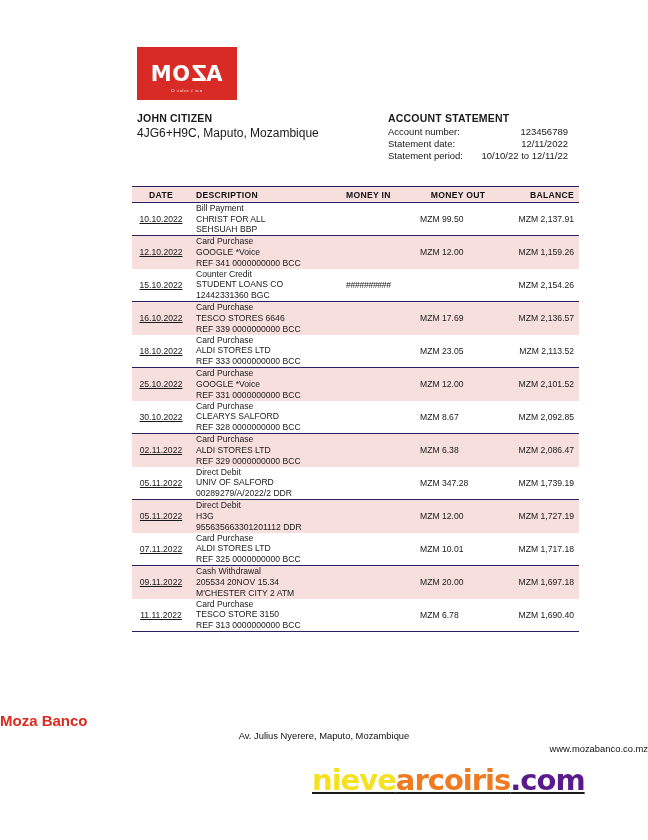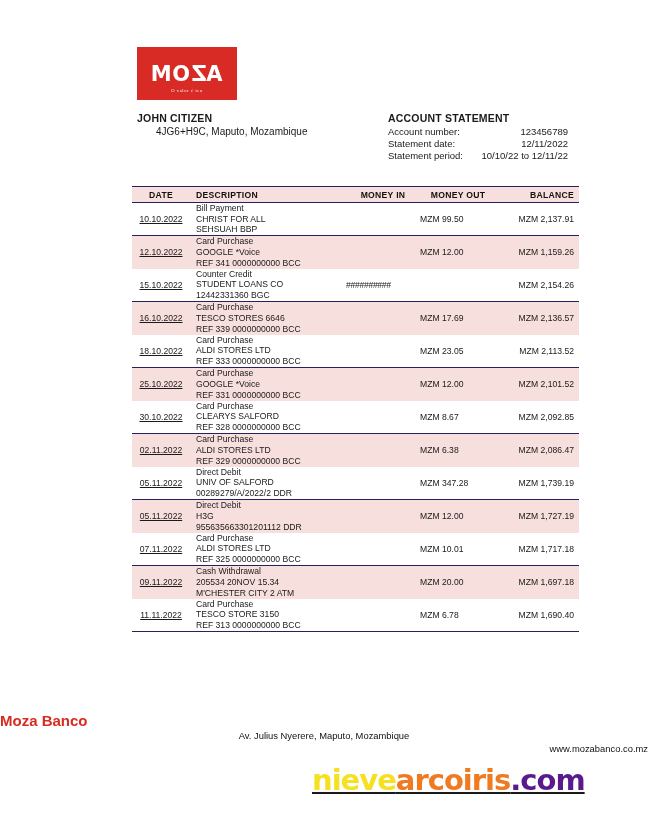--- a/index.html
+++ b/index.html
@@ -55,22 +55,21 @@
     left: 137px;
     top: 112px;
     font-size: 10.5px;
     font-weight: bold;
     letter-spacing: 0.2px;
   }
   .cust-addr {
     position: absolute;
     left: 137px;
     top: 126px;
-    font-size: 10px;
-    margin-left: 19px;
+    font-size: 12px;
   }
 
   
   .stmt-title {
     position: absolute;
     left: 388px;
     top: 112px;
     font-size: 10.5px;
     font-weight: bold;
     letter-spacing: 0.2px;
@@ -109,21 +108,21 @@
     font-size: 8.6px;
     font-weight: bold;
     letter-spacing: 0.3px;
     height: 15px;
     border-top: 1.6px solid #262261;
     border-bottom: 1.6px solid #262261;
     color: #111;
   }
   .col-date    { width: 58px;  text-align: center; }
   .col-desc    { width: 150px; text-align: left; padding-left: 6px !important; }
-  .col-in      { width: 74px;  text-align: center; }
+  .col-in      { width: 74px;  text-align: left; }
   .col-out     { width: 76px;  text-align: center; }
   .col-balance { width: 78px;  text-align: right; padding-right: 5px !important; }
 
   .stmt-table tbody tr { height: 33px; }
   .stmt-table tbody tr.shade { background: #f7dfdd; }
   .stmt-table tbody tr.plain { background: #ffffff; }
   .stmt-table tbody tr.sep-top td { border-top: 1.6px solid #262261; }
   .stmt-table tbody tr.last td { border-bottom: 1.6px solid #262261; }
 
   .cell-date {

